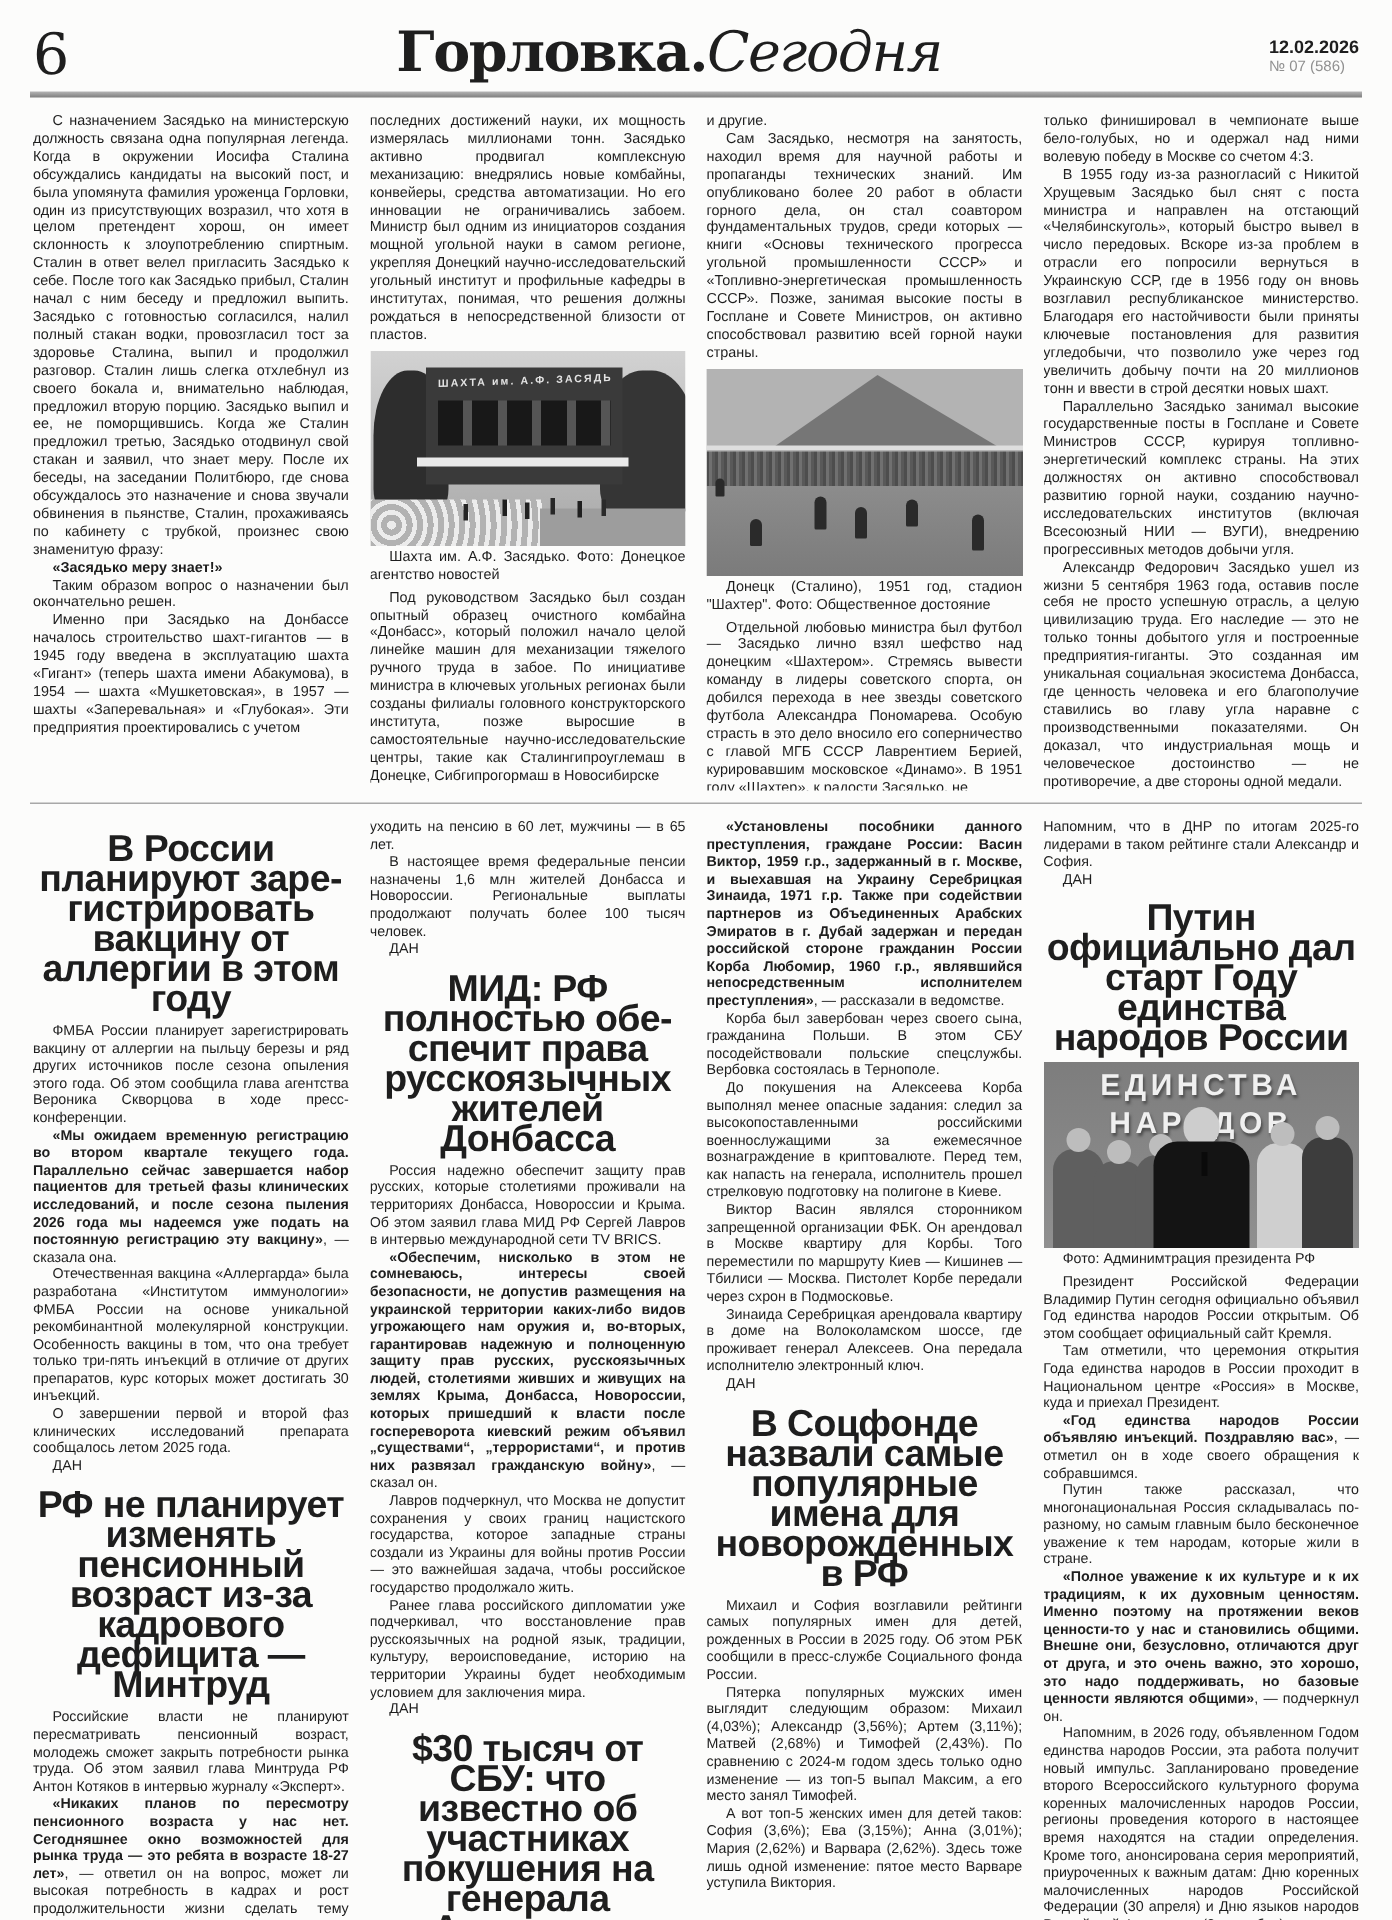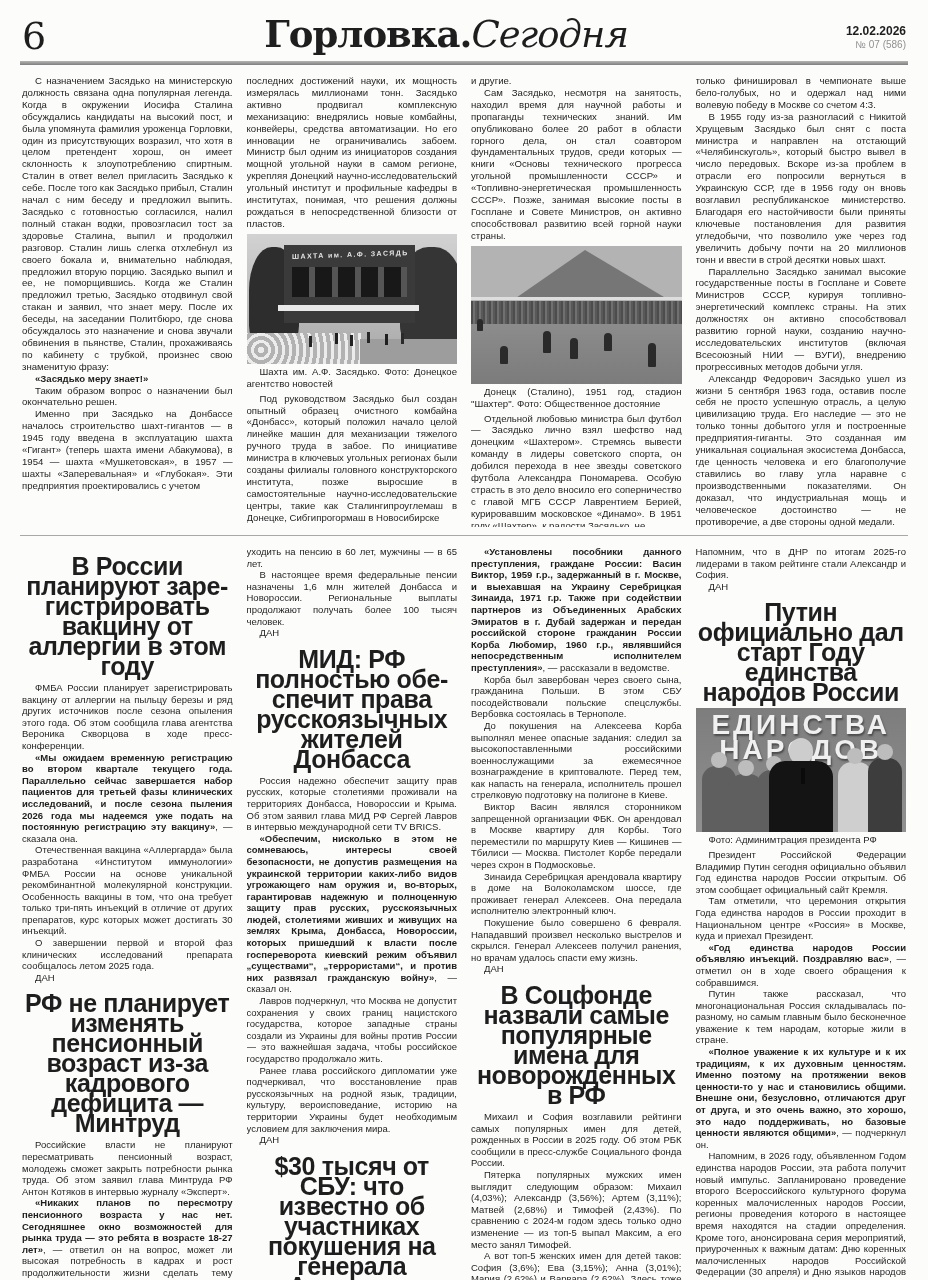--- a/index.html
+++ b/index.html
@@ -4,21 +4,21 @@
 <style>
   html,body{margin:0;padding:0;background:#dcdcdc;}
   .page{position:relative;width:928px;height:1280px;margin:0 auto;background:#fcfcfb;
         font-family:"Liberation Sans",sans-serif;color:#1e1e1e;overflow:hidden;}
   
   .hdr{display:flex;align-items:flex-end;justify-content:space-between;padding:14px 22px 6px;}
   .pagenum{font-family:"DejaVu Serif",serif;font-size:38px;line-height:38px;font-weight:400;}
   .masthead{font-family:"DejaVu Serif",serif;font-size:37px;line-height:40px;letter-spacing:-1px;}
   .masthead .black{font-weight:700;}
   .masthead .script{font-style:italic;font-weight:500;}
-  .dateblock{text-align:right;line-height:13px;padding-bottom:4px;}
+  .dateblock{line-height:13px;padding-bottom:4px;}
   .dateblock .d{font-weight:700;font-size:12px;}
   .dateblock .n{color:#909090;font-size:10px;}
   .hdr-rule{height:4px;background:linear-gradient(#b5b5b5,#7e7e7e);margin:0 20px;}
   
   .cols{display:flex;gap:14px;padding:10px 22px 0;}
   .col{width:211px;overflow:hidden;text-align:justify;}
   .top .col{height:452px;font-size:9.6px;line-height:11.9px;}
   .sect-rule{height:1px;background:#a8a8a8;margin:8px 20px 0;}
   .bot .col{height:742px;font-size:9.5px;line-height:11.6px;}
   
@@ -57,21 +57,21 @@
   .s-crowd{position:absolute;top:40%;left:0;right:0;height:17%;
       background:repeating-linear-gradient(90deg,#4d4d4d 0 2px,#707070 2px 4px,#595959 4px 6px);}
   .s-pitch{position:absolute;bottom:0;left:0;right:0;height:43%;background:linear-gradient(#8c8c8c,#7b7b7b);}
   .s-player{position:absolute;width:8px;height:18px;background:#2a2a2a;border-radius:4px 4px 1px 1px;}
   .s-p1{left:14%;bottom:14%;} .s-p2{left:34%;bottom:22%;height:22px;}
   .s-p3{left:47%;bottom:18%;height:21px;} .s-p4{left:63%;bottom:24%;}
   .s-p5{left:84%;bottom:12%;height:24px;} .s-p6{left:3%;bottom:38%;height:12px;width:6px;}
   
   .putin{height:124px;background:linear-gradient(#7d7d7d,#909090);}
   .p-txt{position:absolute;top:4px;left:0;right:0;text-align:center;color:#f0f0f0;font-weight:700;
-      font-size:28px;line-height:25px;letter-spacing:3px;text-shadow:1px 2px 2px #4a4a4a;}
+      font-size:20px;line-height:25px;letter-spacing:3px;text-shadow:1px 2px 2px #4a4a4a;}
   .p-fig{position:absolute;bottom:0;width:34px;height:66px;background:#5f5f5f;border-radius:14px 14px 0 0;}
   .p-fig::before{content:"";position:absolute;top:-14px;left:50%;transform:translateX(-50%);
       width:16px;height:16px;border-radius:50%;background:#bdbdbd;}
   .p-f1{left:3%;} .p-f2{left:16%;height:58px;} .p-f3{left:29%;height:62px;}
   .p-f4{right:16%;height:70px;background:#cfcfcf;} .p-f5{right:2%;height:74px;background:#3d3d3d;}
   .p-man{position:absolute;left:50%;bottom:0;transform:translateX(-50%);width:64px;height:94px;}
   .p-man .head{position:absolute;top:0;left:50%;transform:translateX(-50%);width:24px;height:26px;
       border-radius:50% 50% 45% 45%;background:#cdcdcd;}
   .p-man .torso{position:absolute;top:23px;left:0;right:0;bottom:0;background:#141414;border-radius:16px 16px 0 0;}
   .p-man .mic{position:absolute;top:30px;left:50%;width:4px;height:16px;background:#0a0a0a;}
@@ -192,21 +192,20 @@
           <p class="i-body">Служба безопасности Украины обещала заплатить 65-летнему Любомиру Корбе 30 тысяч долларов за убийство первого заместителя начальника главного управления Генерального штаба Вооруженных Сил РФ, генерал-лейтенанта Владимира Алексеева. Об этом сообщает ФСБ РФ.</p>
         </div>
     </div>
     <div class="col">
       <div>
           <p class="i-quote"><span class="b">«Установлены пособники данного преступления, граждане России: Васин Виктор, 1959 г.р., задержанный в г. Москве, и выехавшая на Украину Серебрицкая Зинаида, 1971 г.р. Также при содействии партнеров из Объединенных Арабских Эмиратов в г. Дубай задержан и передан российской стороне гражданин России Корба Любомир, 1960 г.р., являвшийся непосредственным исполнителем преступления»</span><span>, — рассказали в ведомстве.</span></p>
           <p class="i-body">Корба был завербован через своего сына, гражданина Польши. В этом СБУ посодействовали польские спецслужбы. Вербовка состоялась в Тернополе.</p>
           <p class="i-body">До покушения на Алексеева Корба выполнял менее опасные задания: следил за высокопоставленными российскими военнослужащими за ежемесячное вознаграждение в криптовалюте. Перед тем, как напасть на генерала, исполнитель прошел стрелковую подготовку на полигоне в Киеве.</p>
           <p class="i-body">Виктор Васин являлся сторонником запрещенной организации ФБК. Он арендовал в Москве квартиру для Корбы. Того переместили по маршруту Киев — Кишинев — Тбилиси — Москва. Пистолет Корбе передали через схрон в Подмосковье.</p>
           <p class="i-body">Зинаида Серебрицкая арендовала квартиру в доме на Волоколамском шоссе, где проживает генерал Алексеев. Она передала исполнителю электронный ключ.</p>
-          <p class="i-body">Покушение было совершено 6 февраля. Нападавший произвел несколько выстрелов и скрылся. Генерал Алексеев получил ранения, но врачам удалось спасти ему жизнь.</p>
           <p class="i-sign">ДАН</p>
           <h2 class="headline">В Соцфонде назвали са­мые популярные имена для новорожденных в РФ</h2>
           <p class="i-body">Михаил и София возглавили рейтинги самых популярных имен для детей, рожденных в России в 2025 году. Об этом РБК сообщили в пресс-службе Социального фонда России.</p>
           <p class="i-body">Пятерка популярных мужских имен выглядит следующим образом: Михаил (4,03%); Александр (3,56%); Артем (3,11%); Матвей (2,68%) и Тимофей (2,43%). По сравнению с 2024-м годом здесь только одно изменение — из топ-5 выпал Максим, а его место занял Тимофей.</p>
           <p class="i-body">А вот топ-5 женских имен для детей таков: София (3,6%); Ева (3,15%); Анна (3,01%); Мария (2,62%) и Варвара (2,62%). Здесь тоже лишь одной изменение: пятое место Варваре уступила Виктория.</p>
         </div>
     </div>
     <div class="col">
       <div>
           <p class="i-cont">Напомним, что в ДНР по итогам 2025-го лидерами в таком рейтинге стали Александр и София.</p>

